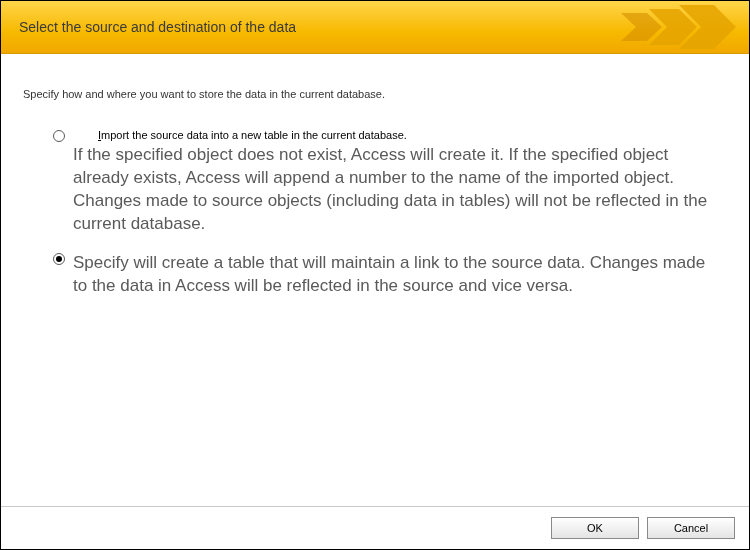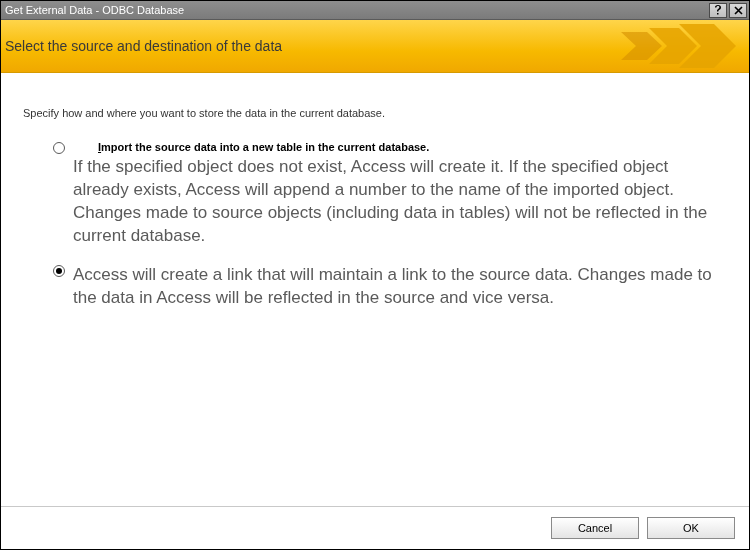--- a/index.html
+++ b/index.html
@@ -57,21 +57,21 @@
   .banner {
     height: 52px;
     background: #f7b900;
     background: linear-gradient(to bottom, #ffd54a 0%, #f7b900 60%, #f0a800 100%);
     position: relative;
     overflow: hidden;
     border-bottom: 1px solid #d69a00;
   }
   .banner-heading {
     position: absolute;
-    left: 4px;
+    left: 18px;
     top: 50%;
     transform: translateY(-50%);
     font-size: 14px;
     color: #3a3a3a;
   }
   .banner-arrows {
     position: absolute;
     right: 0;
     top: 0;
     height: 100%;
@@ -80,21 +80,21 @@
   }
   .content {
     flex: 1;
     padding: 34px 22px 10px 22px;
     color: #333;
     overflow: hidden;
   }
   .instruction {
     font-size: 11px;
     color: #333;
-    margin-bottom: 22px;
+    margin-bottom: 29px;
   }
   .option {
     display: flex;
     align-items: flex-start;
     margin-left: 30px;
     margin-bottom: 16px;
   }
   .radio-col {
     width: 20px;
     flex: 0 0 20px;
@@ -116,21 +116,21 @@
     height: 6px;
     background: #000;
     border-radius: 50%;
     top: 2px;
     left: 2px;
   }
   .option-text {
     flex: 1;
   }
   .option-label {
-    font-weight: bold;
+    font-weight: normal;
     font-size: 11px;
     color: #000;
     margin-bottom: 3px;
     padding-left: 25px;
   }
   .option-label .mn {
     text-decoration: underline;
   }
   .option-desc {
     font-size: 17px;
@@ -159,35 +159,20 @@
     justify-content: center;
     box-sizing: border-box;
     cursor: default;
   }
 </style>
 </head>
 <body>
 
 <div class="window">
 
-  <div class="titlebar">
-    <span class="title">Get External Data - ODBC Database</span>
-    <div class="controls">
-      <div class="win-btn">
-        <svg width="8" height="10" viewBox="0 0 8 10">
-          <path d="M1 2.2C1 1 2 0 4 0s3 1 3 2.4c0 1.2-.8 1.8-1.6 2.4C4.7 5.3 4.3 5.7 4.3 6.5H3V6c0-1 .6-1.6 1.4-2.2.6-.5 1-.9 1-1.5C5.4 1.6 4.8 1.1 4 1.1S2.4 1.7 2.4 2.4H1z M3 8h1.5v1.5H3z" fill="#000"></path>
-        </svg>
-      </div>
-      <div class="win-btn">
-        <svg width="9" height="9" viewBox="0 0 9 9">
-          <path d="M1 1 L8 8 M8 1 L1 8" stroke="#000" stroke-width="1.6"></path>
-        </svg>
-      </div>
-    </div>
-  </div>
 
   <div class="banner">
     <span class="banner-heading">Select the source and destination of the data</span>
     <svg class="banner-arrows" viewBox="0 0 220 52" preserveAspectRatio="xMaxYMid meet">
       <g fill="#e6a400" opacity="0.85">
         <polygon points="120,8 150,8 168,26 150,44 120,44 138,26"></polygon>
         <polygon points="150,4 185,4 207,26 185,48 150,48 172,26"></polygon>
       </g>
       <g fill="#d68f00" opacity="0.6">
         <polygon points="92,12 118,12 133,26 118,40 92,40 107,26"></polygon>
@@ -208,23 +193,23 @@
         </div>
         <div class="option-desc">If the specified object does not exist, Access will create it. If the specified object already exists, Access will append a number to the name of the imported object. Changes made to source objects (including data in tables) will not be reflected in the current database.</div>
       </div>
     </div>
 
     <div class="option">
       <div class="radio-col">
         <div class="radio selected"></div>
       </div>
       <div class="option-text">
-        <div class="option-desc">Access will create a link that will maintain a link to the source data. Changes made to the data in Access will be reflected in the source and vice versa.</div>
+        <div class="option-desc">Specify will create a table that will maintain a link to the source data. Changes made to the data in Access will be reflected in the source and vice versa.</div>
       </div>
     </div>
   </div>
 
   <div class="footer">
+    <div class="btn">OK</div>
     <div class="btn">Cancel</div>
-    <div class="btn">OK</div>
   </div>
 
 </div>
 
 </body></html>

